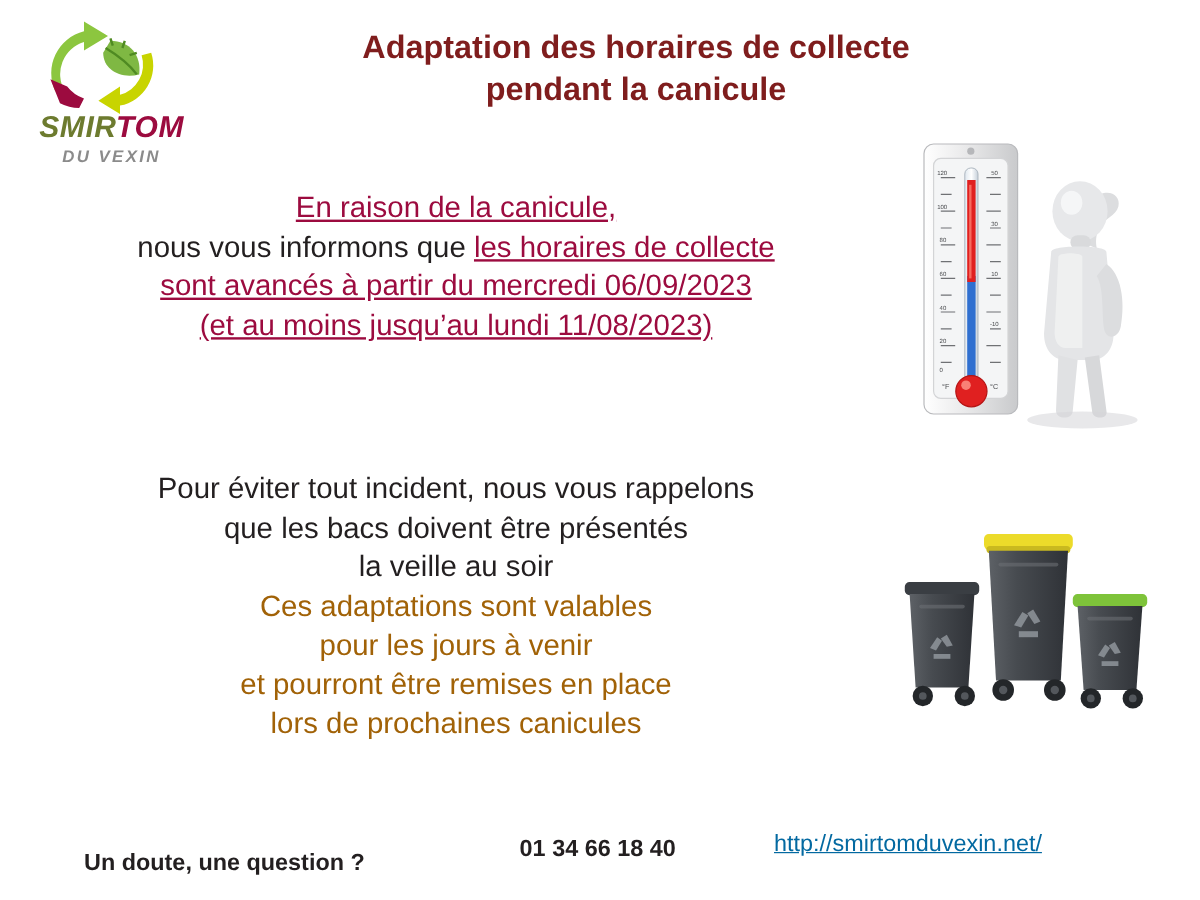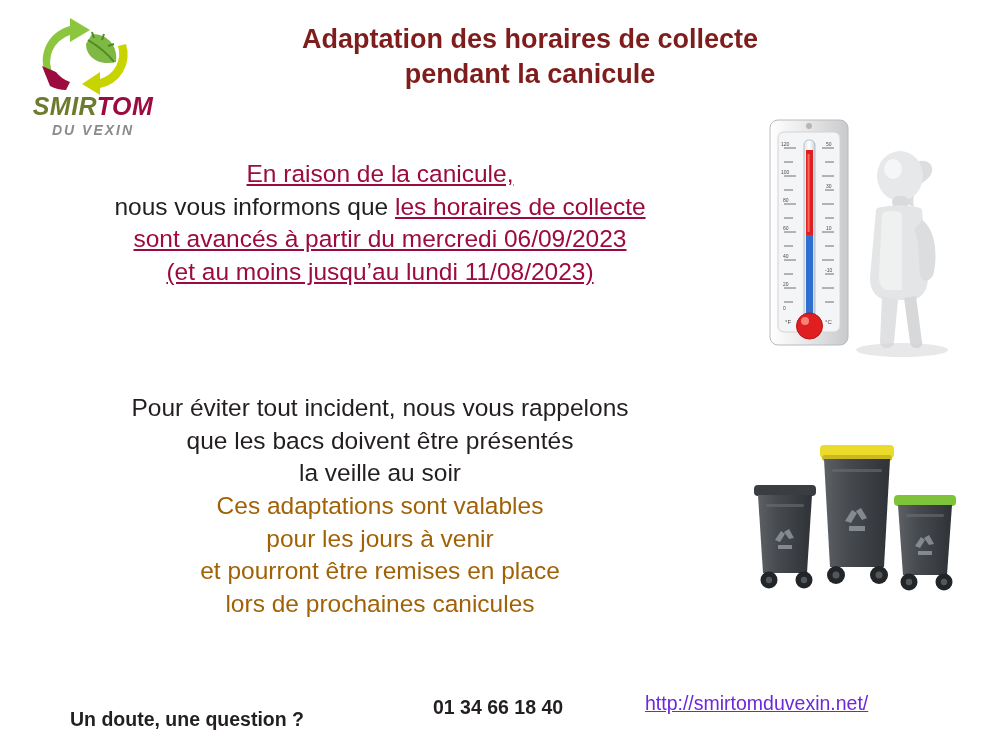--- a/index.html
+++ b/index.html
@@ -125,21 +125,21 @@
   .footer-phone {
     position: absolute;
     left: 350px;
     top: 4px;
     margin-left: 13px;
   }
   .footer-link {
     position: absolute;
     left: 575px;
     top: 0;
-    color: #6d28d9;
+    color: #0369a1;
     text-decoration: underline;
     font-weight: normal;
     font-size: 19.5px;
     cursor: pointer;
   }
 
   
   .img-thermo {
     position: absolute;
     left: 752px;

